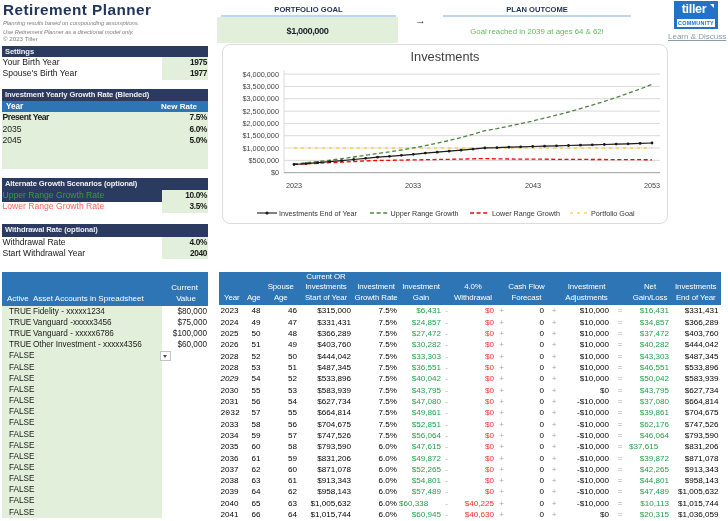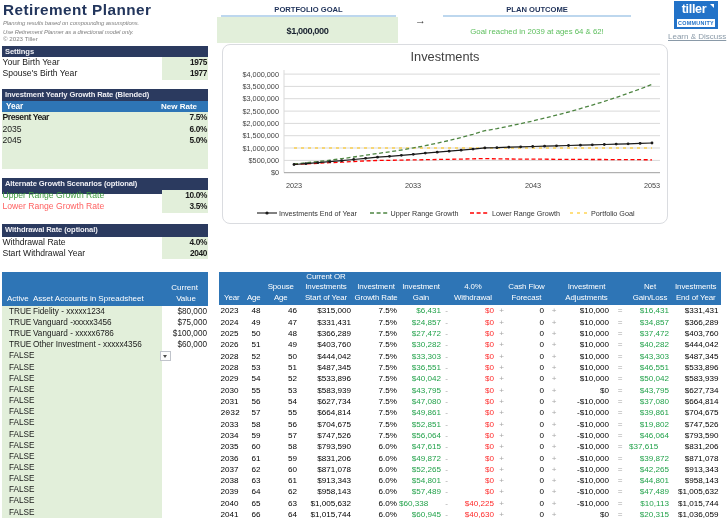--- a/index.html
+++ b/index.html
@@ -44,21 +44,21 @@
   </div>
 <div class="row" style="top:123.6px; height:11.3px;">
     <span class="lbl">2035</span>
     <span class="val">6.0%</span>
   </div>
 <div class="row" style="top:134.9px; height:11.3px;">
     <span class="lbl">2045</span>
     <span class="val">5.0%</span>
   </div>
 
-<div class="bar" style="top:178px; height:16px;">Alternate Growth Scenarios (optional)</div>
+<div class="bar" style="top:178px; height:24px;">Alternate Growth Scenarios (optional)</div>
 <div class="row" style="top:190px; height:11.3px;">
     <span class="greencell"></span>
     <span class="lbl" style="color:#3D9C3D;">Upper Range Growth Rate</span>
     <span class="val">10.0%</span>
   </div>
 <div class="row" style="top:201.3px; height:11.3px;">
     <span class="greencell"></span>
     <span class="lbl" style="color:#FF6161;">Lower Range Growth Rate</span>
     <span class="val">3.5%</span>
   </div>
@@ -442,21 +442,21 @@
 <td style="text-align:right; padding-right:2px; color:#FF2A2A;">$0</td>
 <td style="text-align:center; color:#a6a6a6;">+</td>
 <td style="text-align:right; padding-right:2px;">0</td>
 <td style="text-align:center; color:#a6a6a6;">+</td>
 <td style="text-align:right; padding-right:2px;">$10,000</td>
 <td style="text-align:center; color:#a6a6a6;">=</td>
 <td style="text-align:right; padding-right:2px; color:#23A24B;">$46,551</td>
 <td style="text-align:right; padding-right:2px;">$533,896</td>
 </tr>
 <tr style="height:11.32px;">
-<td style="padding-left:2px;">2029</td>
+<td style="padding-left:2px;font-style:italic;">2029</td>
 <td style="text-align:right; padding-right:2px;">54</td>
 <td style="text-align:right; padding-right:2px;">52</td>
 <td style="text-align:right; padding-right:2px;">$533,896</td>
 <td style="text-align:right; padding-right:2px;">7.5%</td>
 <td style="text-align:right; padding-right:2px; color:#23A24B;">$40,042</td>
 <td style="text-align:center; color:#a6a6a6;">-</td>
 <td style="text-align:right; padding-right:2px; color:#FF2A2A;">$0</td>
 <td style="text-align:center; color:#a6a6a6;">+</td>
 <td style="text-align:right; padding-right:2px;">0</td>
 <td style="text-align:center; color:#a6a6a6;">+</td>
@@ -523,21 +523,21 @@
 <td style="text-align:right; padding-right:2px;">$704,675</td>
 <td style="text-align:right; padding-right:2px;">7.5%</td>
 <td style="text-align:right; padding-right:2px; color:#23A24B;">$52,851</td>
 <td style="text-align:center; color:#a6a6a6;">-</td>
 <td style="text-align:right; padding-right:2px; color:#FF2A2A;">$0</td>
 <td style="text-align:center; color:#a6a6a6;">+</td>
 <td style="text-align:right; padding-right:2px;">0</td>
 <td style="text-align:center; color:#a6a6a6;">+</td>
 <td style="text-align:right; padding-right:2px;">-$10,000</td>
 <td style="text-align:center; color:#a6a6a6;">=</td>
-<td style="text-align:right; padding-right:2px; color:#23A24B;">$19,802</td>
+<td style="text-align:right; padding-right:2px; color:#23A24B;">$62,176</td>
 <td style="text-align:right; padding-right:2px;">$747,526</td>
 </tr>
 <tr style="height:11.32px;">
 <td style="padding-left:2px;">2034</td>
 <td style="text-align:right; padding-right:2px;">59</td>
 <td style="text-align:right; padding-right:2px;">57</td>
 <td style="text-align:right; padding-right:2px;">$747,526</td>
 <td style="text-align:right; padding-right:2px;">7.5%</td>
 <td style="text-align:right; padding-right:2px; color:#23A24B;">$56,064</td>
 <td style="text-align:center; color:#a6a6a6;">-</td>

